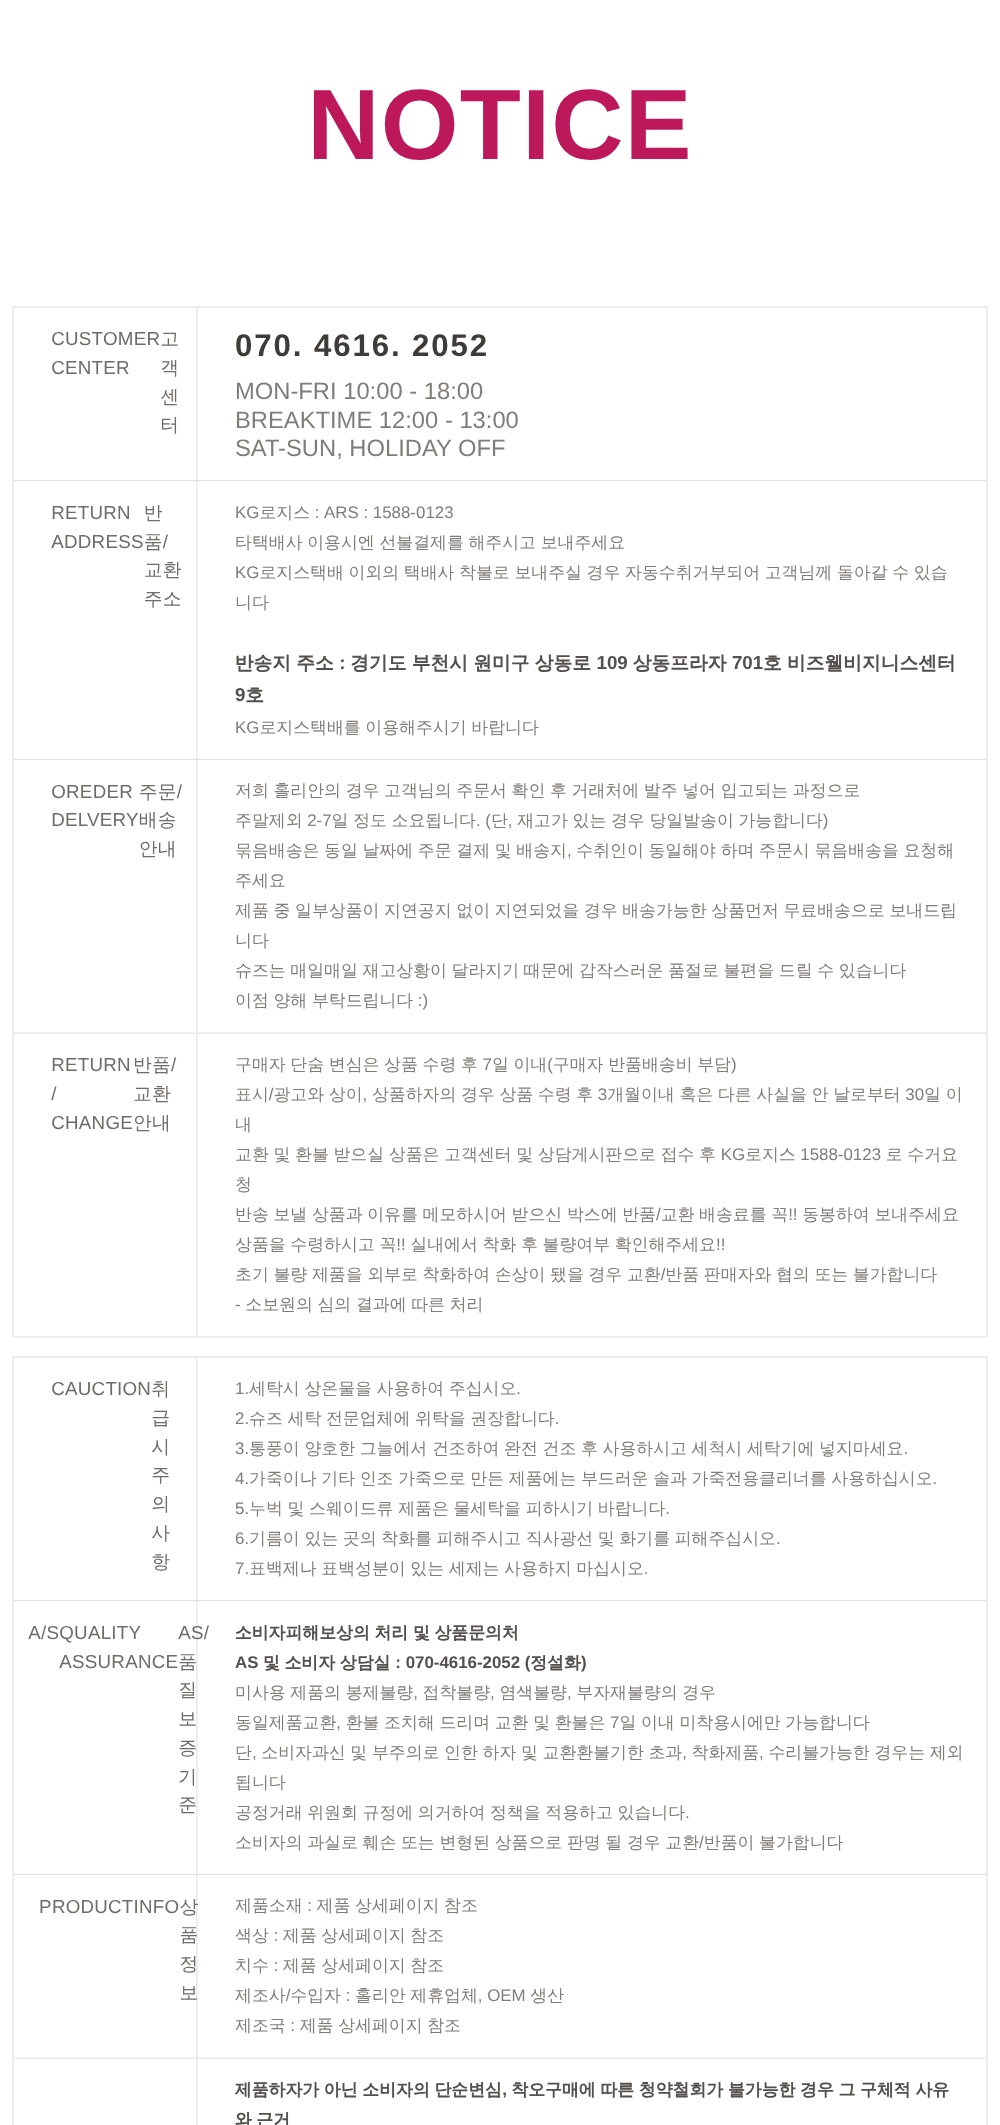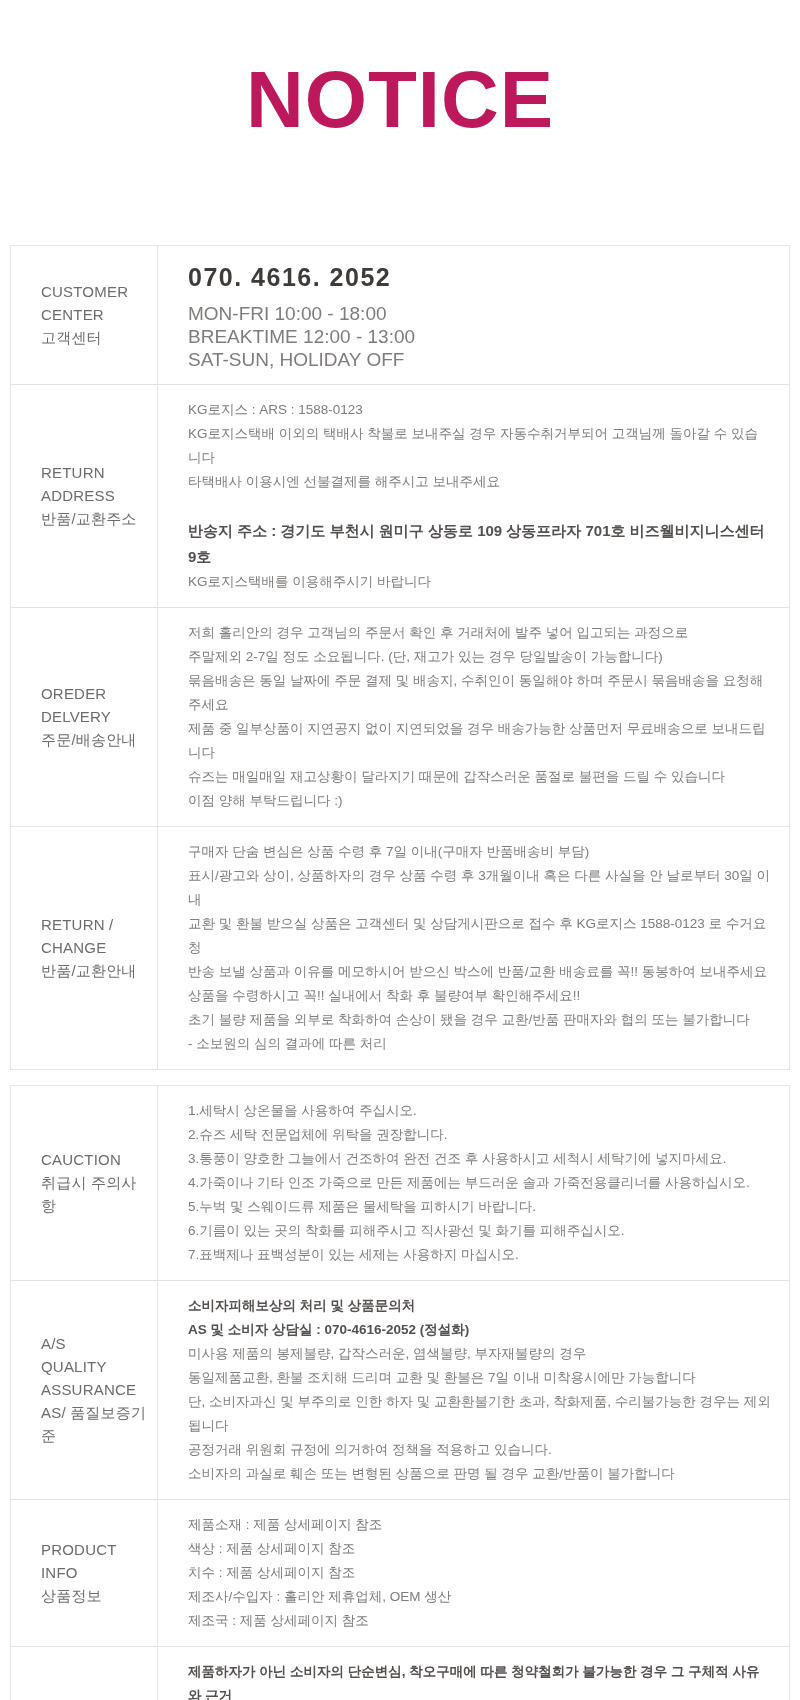--- a/index.html
+++ b/index.html
@@ -16,21 +16,21 @@
   .notice-table {
     width:780px; margin:0 auto; border:1px solid #e3e3e3;
     background:#fff;
   }
   .notice-table.first { margin-top:100px; }
   .notice-table.second { margin-top:15px; }
   .row { display:flex; border-bottom:1px solid #e3e3e3; }
   .row:last-child { border-bottom:none; }
   .cell-label {
     width:147px; flex:none; border-right:1px solid #e3e3e3;
-    display:flex; flex-direction:column; justify-content:center;
+    display:flex; flex-direction:row; justify-content:center;
     padding:14px 8px 14px 30px;
   }
   .cell-label div { font-size:15px; line-height:23px; color:#6e6b69; letter-spacing:0.2px; }
   .cell-content { flex:1; padding:13px 18px 13px 30px; }
   .line { font-size:13.5px; line-height:24px; color:#7f7c7a; }
   .em { font-weight:bold; color:#54504e; }
   .phone {
     font-size:25px; font-weight:bold; color:#3e3b39;
     letter-spacing:1.5px; margin:4px 0 10px;
   }
@@ -60,22 +60,22 @@
     </div>
   </div>
 
   <div class="row">
     <div class="cell-label">
       <div>RETURN ADDRESS</div>
       <div>반품/교환주소</div>
     </div>
     <div class="cell-content">
       <div class="line">KG로지스 : ARS : 1588-0123</div>
+      <div class="line">타택배사 이용시엔 선불결제를 해주시고 보내주세요</div>
       <div class="line">KG로지스택배 이외의 택배사 착불로 보내주실 경우 자동수취거부되어 고객님께 돌아갈 수 있습니다</div>
-      <div class="line">타택배사 이용시엔 선불결제를 해주시고 보내주세요</div>
       <div class="addr">반송지 주소 : 경기도 부천시 원미구 상동로 109 상동프라자 701호 비즈웰비지니스센터 9호</div>
       <div class="line">KG로지스택배를 이용해주시기 바랍니다</div>
     </div>
   </div>
 
   <div class="row">
     <div class="cell-label">
       <div>OREDER DELVERY</div>
       <div>주문/배송안내</div>
     </div>
@@ -127,21 +127,21 @@
 
   <div class="row">
     <div class="cell-label">
       <div>A/S</div>
       <div>QUALITY ASSURANCE</div>
       <div>AS/ 품질보증기준</div>
     </div>
     <div class="cell-content">
       <div class="line em">소비자피해보상의 처리 및 상품문의처</div>
       <div class="line em">AS 및 소비자 상담실 : 070-4616-2052 (정설화)</div>
-      <div class="line">미사용 제품의 봉제불량, 갑작스러운, 염색불량, 부자재불량의 경우</div>
+      <div class="line">미사용 제품의 봉제불량, 접착불량, 염색불량, 부자재불량의 경우</div>
       <div class="line">동일제품교환, 환불 조치해 드리며 교환 및 환불은 7일 이내 미착용시에만 가능합니다</div>
       <div class="line">단, 소비자과신 및 부주의로 인한 하자 및 교환환불기한 초과, 착화제품, 수리불가능한 경우는 제외됩니다</div>
       <div class="line">공정거래 위원회 규정에 의거하여 정책을 적용하고 있습니다.</div>
       <div class="line">소비자의 과실로 훼손 또는 변형된 상품으로 판명 될 경우 교환/반품이 불가합니다</div>
     </div>
   </div>
 
   <div class="row">
     <div class="cell-label">
       <div>PRODUCT</div>

